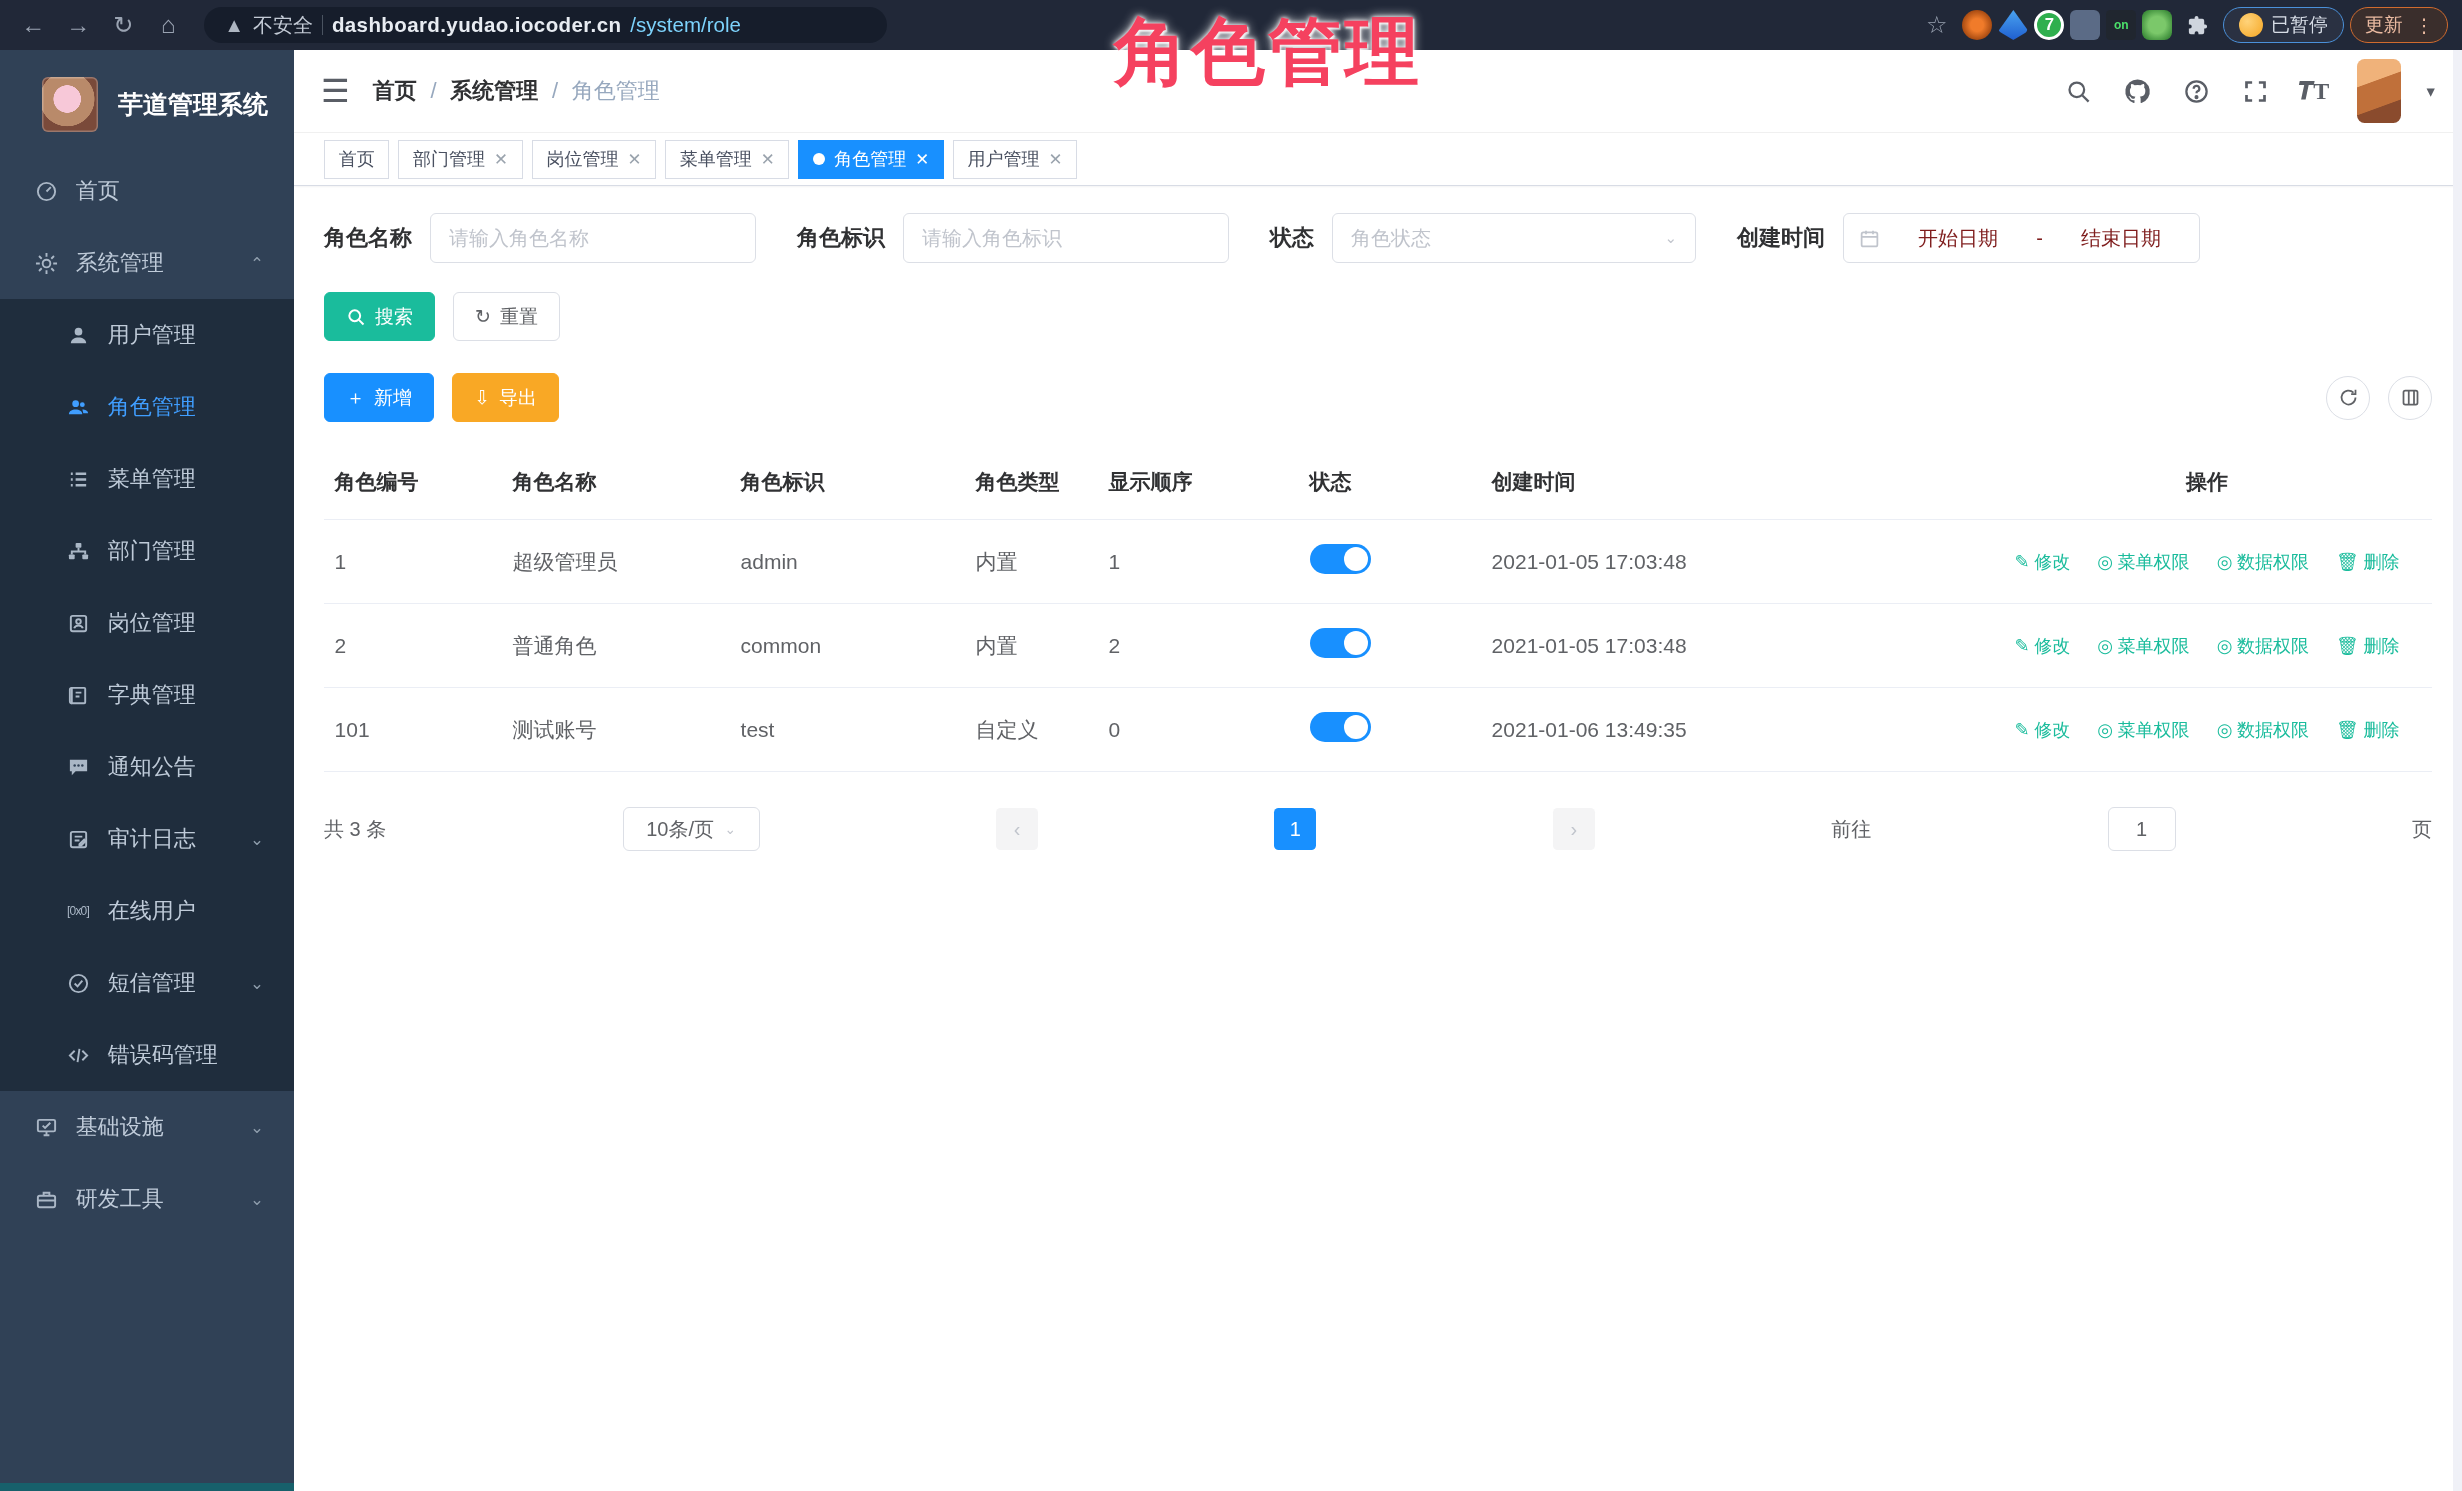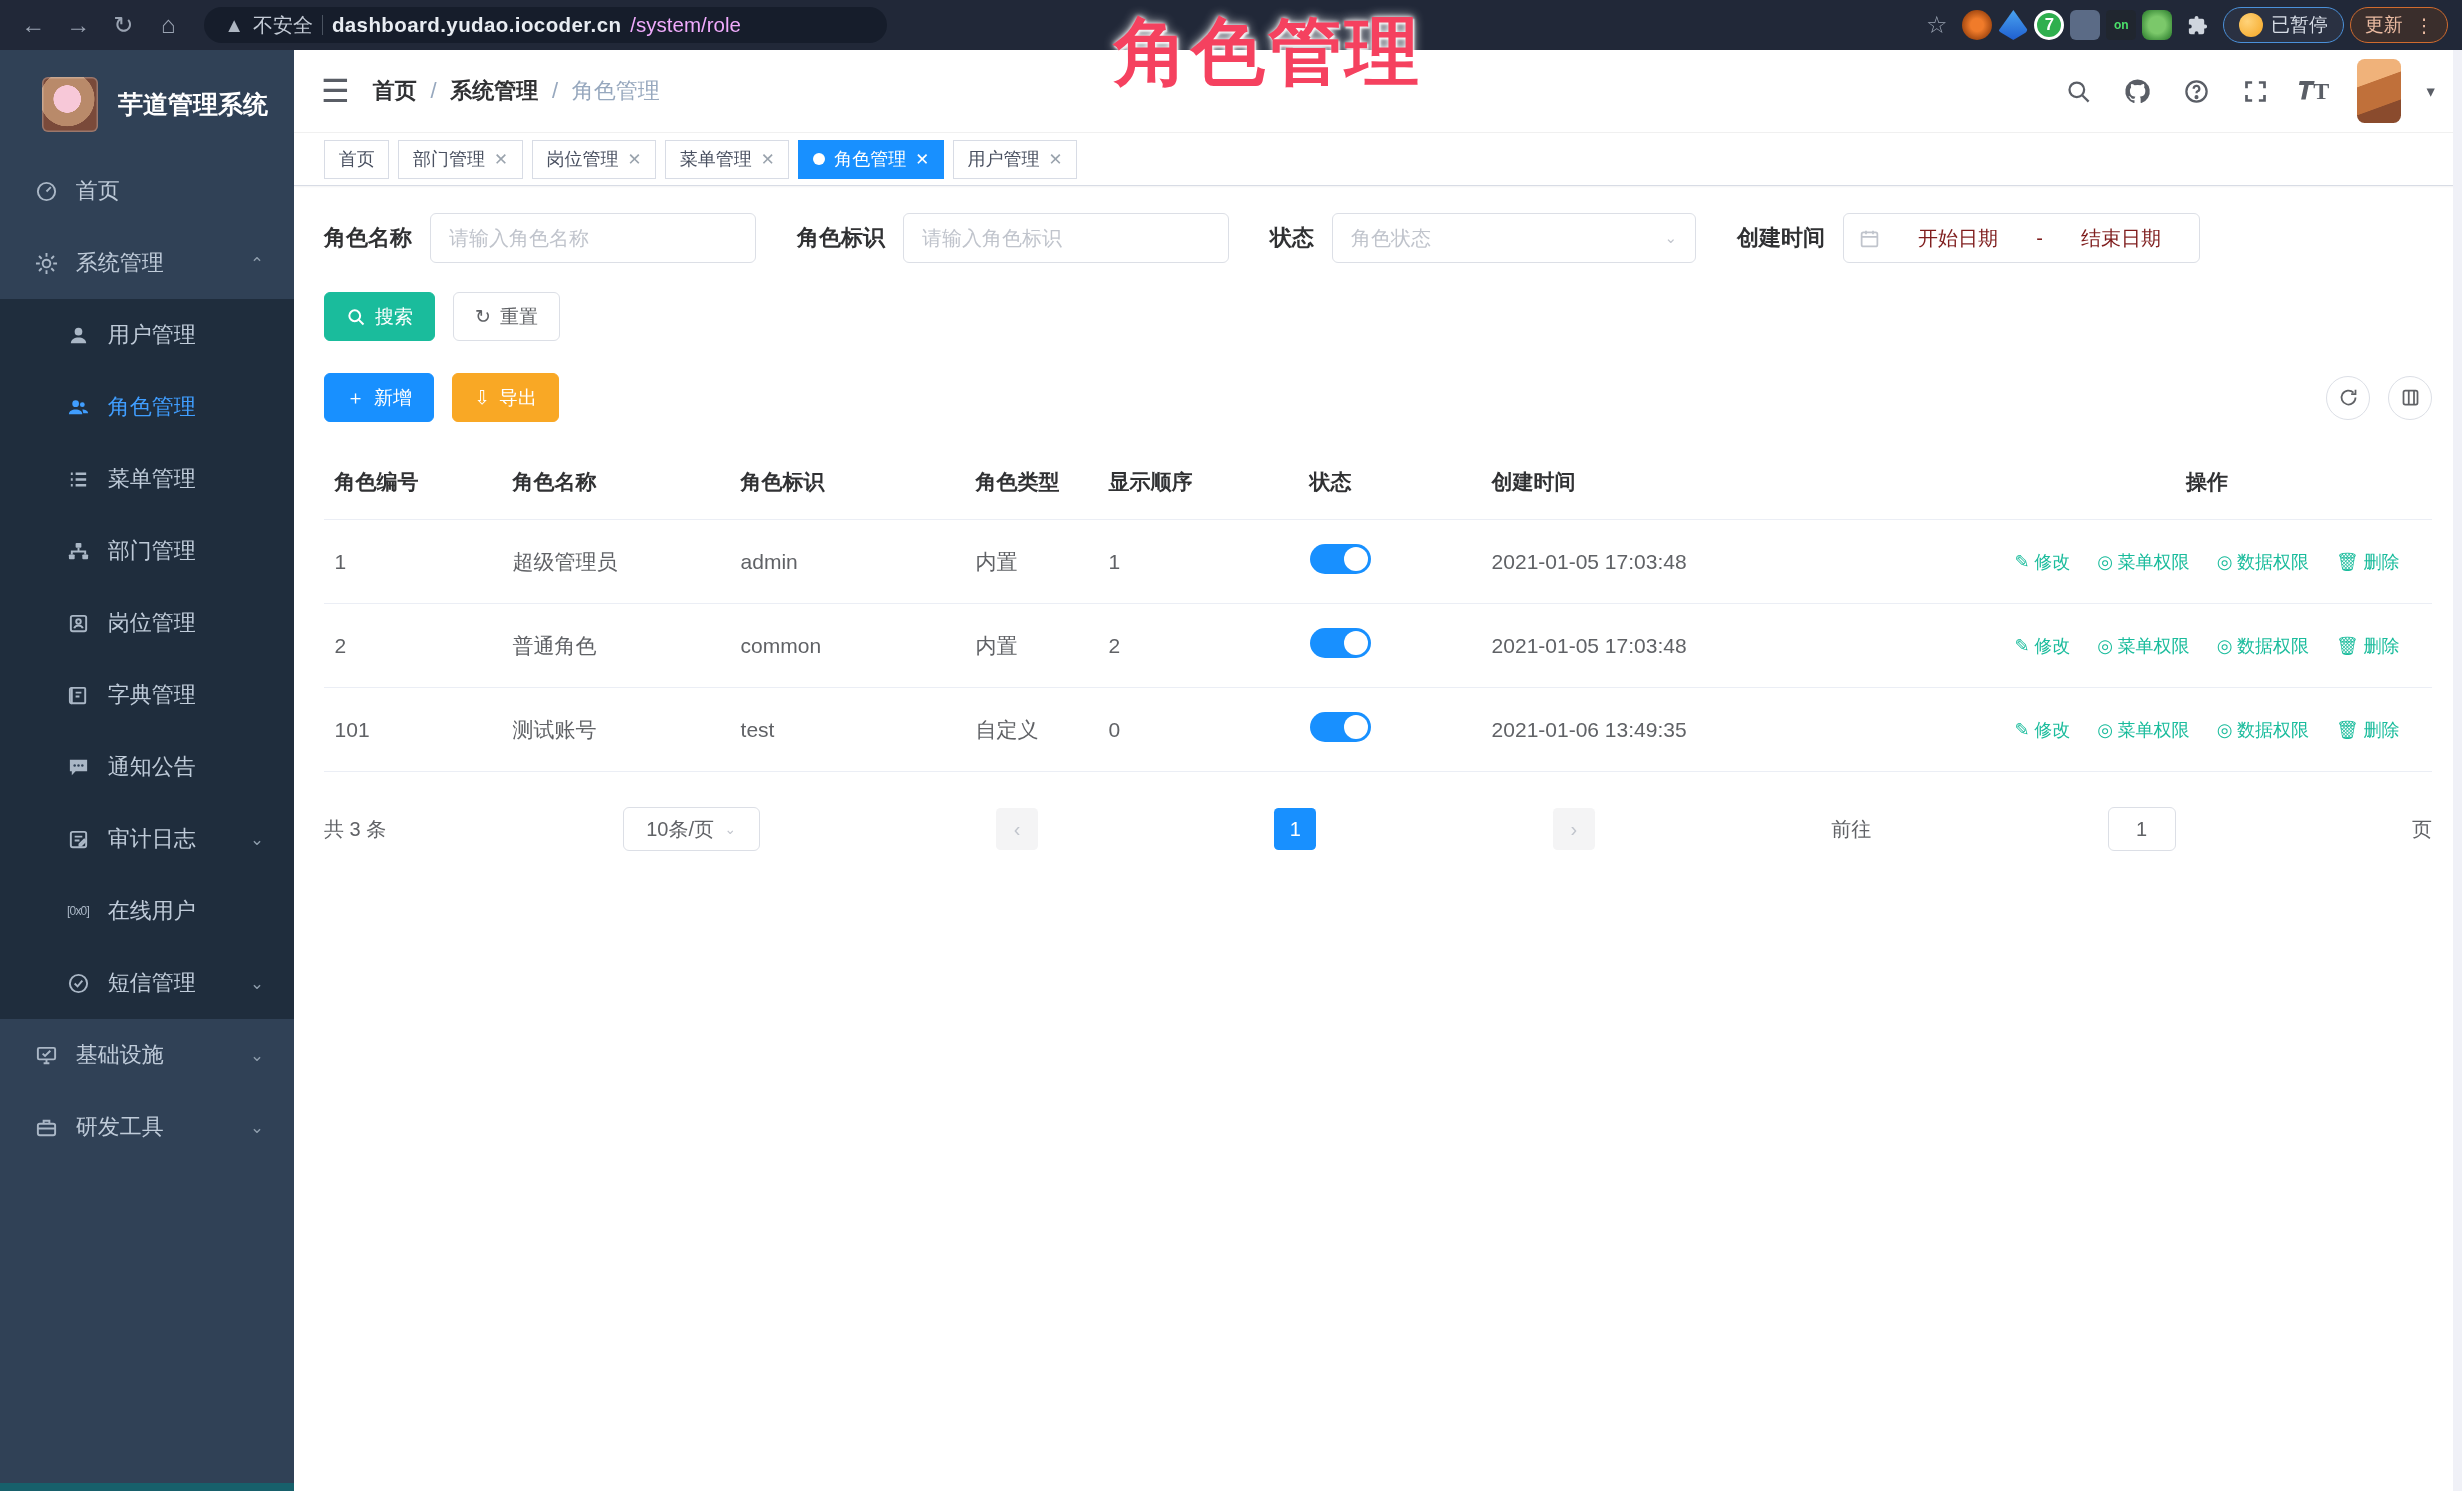--- a/index.html
+++ b/index.html
@@ -10,21 +10,21 @@
   .browser-bar { position:relative; width:100%; height:50px; background:#212838;
     display:flex; align-items:center; padding:0 13.7px; gap:6px; }
   .nav-ico { width:39px; height:39px; display:flex; align-items:center; justify-content:center;
     color:#9aa3b2; font-size:24px; border-radius:50%; flex:0 0 auto; }
   .url-pill { height:36px; background:#161d2b; border-radius:18px; display:flex; align-items:center;
     padding:0 20px; gap:9px; margin-left:10.6px; min-width:683px; flex:0 0 auto; }
   .warn-tri { color:#aeb6c2; font-size:20px; }
   .sec-label { color:#c3cad5; font-size:20px; }
   .url-sep { width:0.8px; height:20px; background:#4a5360; }
   .url-host { color:#e8ecf2; font-size:20.5px; font-weight:600; letter-spacing:0.4px; }
-  .url-path { color:#f0abfc; font-size:20.5px; }
+  .url-path { color:#7dd3fc; font-size:20.5px; }
   .bar-spacer { flex:1; }
   .ext-ico { width:30px; height:30px; border-radius:50%; display:flex; align-items:center;
     justify-content:center; font-size:16.7px; color:#fff; flex:0 0 auto; }
   .paused-pill { height:36px; border:1.5px solid #4a90d9; border-radius:18px; background:#2a3142;
     display:flex; align-items:center; gap:7.6px; padding:0 15px; flex:0 0 auto; }
   .paused-pill .emoji { width:24px; height:24px; border-radius:50%;
     background:radial-gradient(circle at 35% 35%, #ffd37a, #f5a623); }
   .paused-pill span { color:#d7dde6; font-size:19px; }
   .update-pill { height:36px; border:1.5px solid #d06b2e; border-radius:18px; background:#3a2e2c;
     display:flex; align-items:center; gap:12px; padding:0 13.7px; flex:0 0 auto; }
@@ -303,20 +303,28 @@
         <li class="menu-item lv2">
           <span class="mi-icon">
             <svg class="ic" width="23" height="23" viewBox="0 0 24 24" fill="none" stroke="currentColor" stroke-width="2">
                 <circle cx="12" cy="12" r="9"></circle>
                 <path d="M8 12l3 3 5-6"></path>
               </svg>
           </span>
           <span>短信管理</span>
           <span class="chev">⌄</span>
         </li>
+        <li class="menu-item lv2">
+          <span class="mi-icon">
+            <svg class="ic" width="23" height="23" viewBox="0 0 24 24" fill="none" stroke="currentColor" stroke-width="2">
+                <path d="M8 7l-5 5 5 5M16 7l5 5-5 5M13 5l-2 14"></path>
+              </svg>
+          </span>
+          <span>错误码管理</span>
+        </li>
       </div>
       <li class="menu-item">
         <span class="mi-icon">
           <svg class="ic" width="23" height="23" viewBox="0 0 24 24" fill="none" stroke="currentColor" stroke-width="2">
               <rect x="3" y="4" width="18" height="12" rx="1.5"></rect>
               <path d="M8 10l2.5 2.5L16 7M9 20h6M12 16v4"></path>
             </svg>
         </span>
         <span>基础设施</span>
         <span class="chev">⌄</span>

